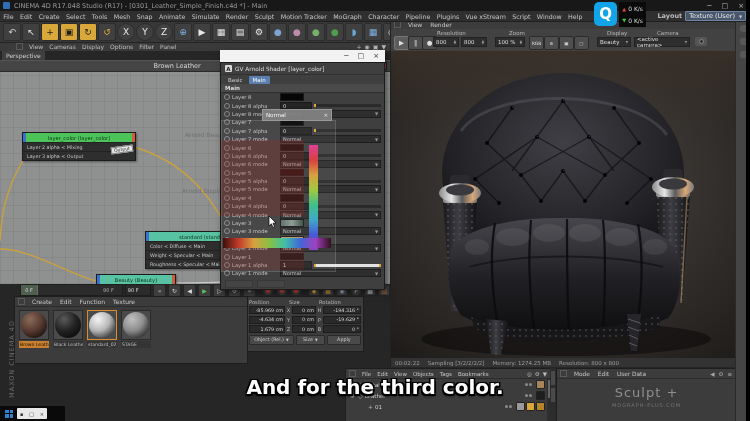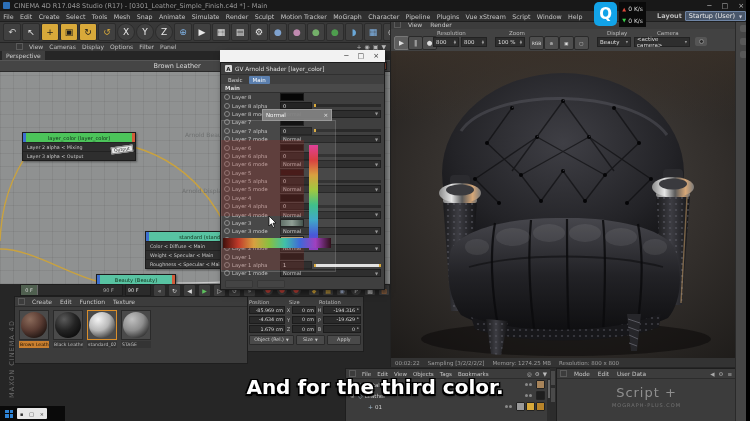--- a/index.html
+++ b/index.html
@@ -239,21 +239,21 @@
         <span class="mitem">Pipeline</span>
         <span class="mitem">Plugins</span>
         <span class="mitem">Vue xStream</span>
         <span class="mitem">Script</span>
         <span class="mitem">Window</span>
         <span class="mitem">Help</span>
       </span>
     <div id="layout-cluster">
       <span id="layout-label">Layout</span>
       <div id="layout-select">
-        <span>Startup (User)</span>
+        <span>Texture (User)</span>
         <span style="font-size:4px;color:#ccd;">▼</span>
       </div>
     </div>
   </div>
 
   <div id="main-toolbar" class="abs">
       <span class="gi tico" style="color: rgb(208, 208, 208);">↶</span>
       <span class="gi tico" style="color: rgb(232, 232, 232);">↖</span>
       <span class="gi tico" style="color: rgb(28, 28, 28); background: rgb(216, 169, 58);">+</span>
       <span class="gi tico" style="color: rgb(28, 28, 28); background: rgb(216, 169, 58);">▣</span>
@@ -915,21 +915,21 @@
           <span class="mitem">Edit</span>
           <span class="mitem">User Data</span>
         </span>
       <div id="am-right-icons">
         <span>◀</span>
         <span>⚙</span>
         <span>≡</span>
       </div>
     </div>
     <div id="am-watermark">
-      <div id="wm-title">Script +</div>
+      <div id="wm-title">Sculpt +</div>
       <div id="wm-sub">MOGRAPH-PLUS.COM</div>
     </div>
   </div>
 
   <div id="maxon-branding" class="abs">MAXON  CINEMA 4D</div>
   <div id="taskbar" class="abs">
     <div id="win-logo">
         <i></i>
         <i></i>
         <i></i>

